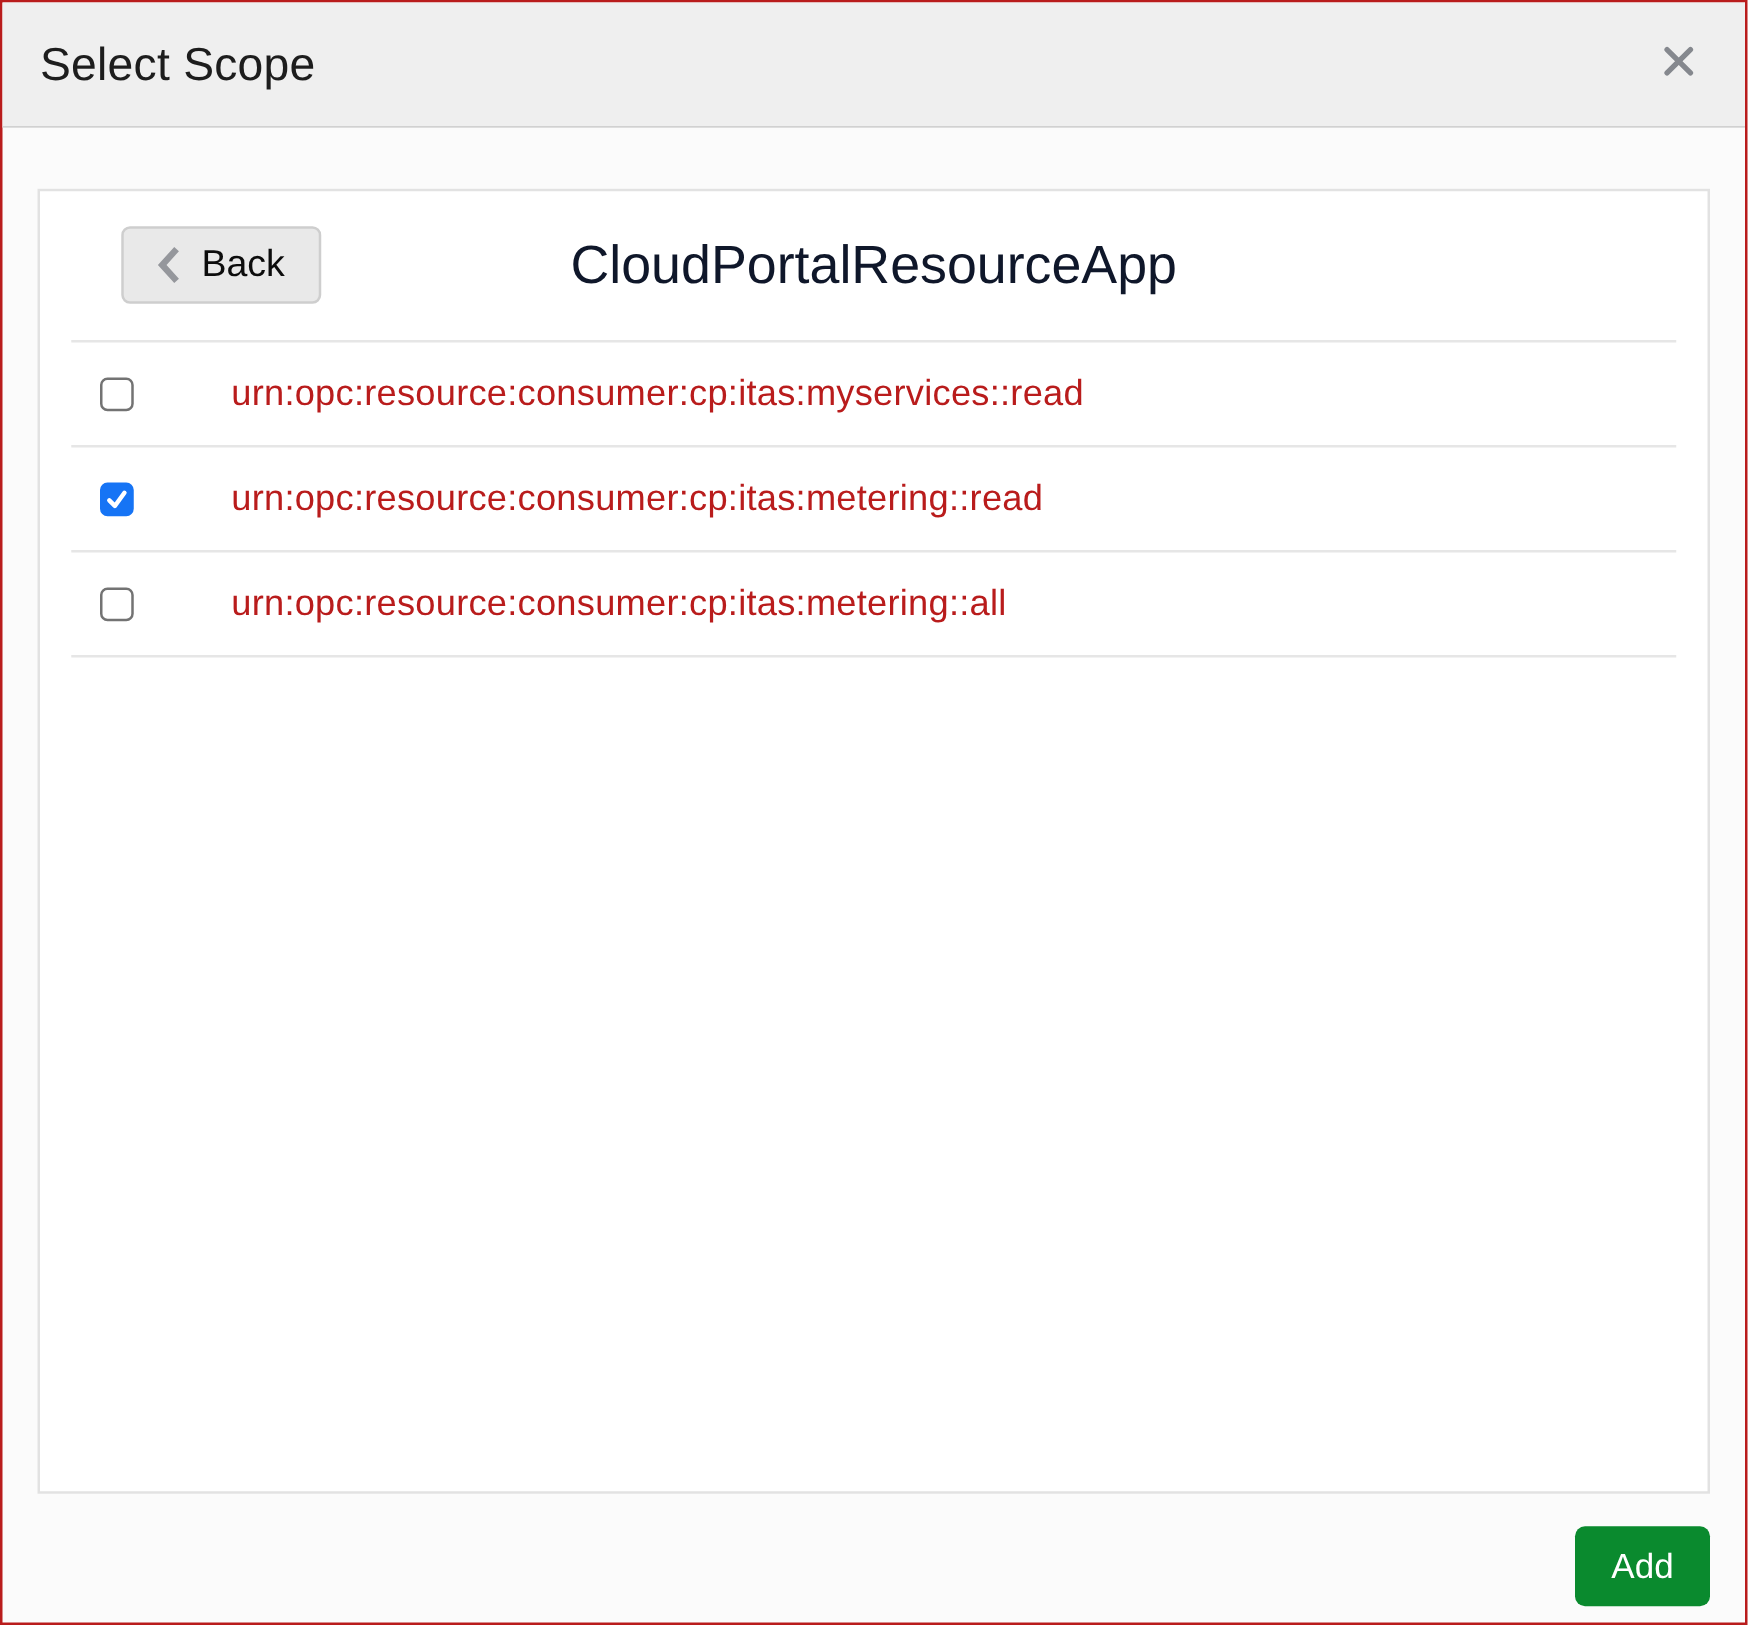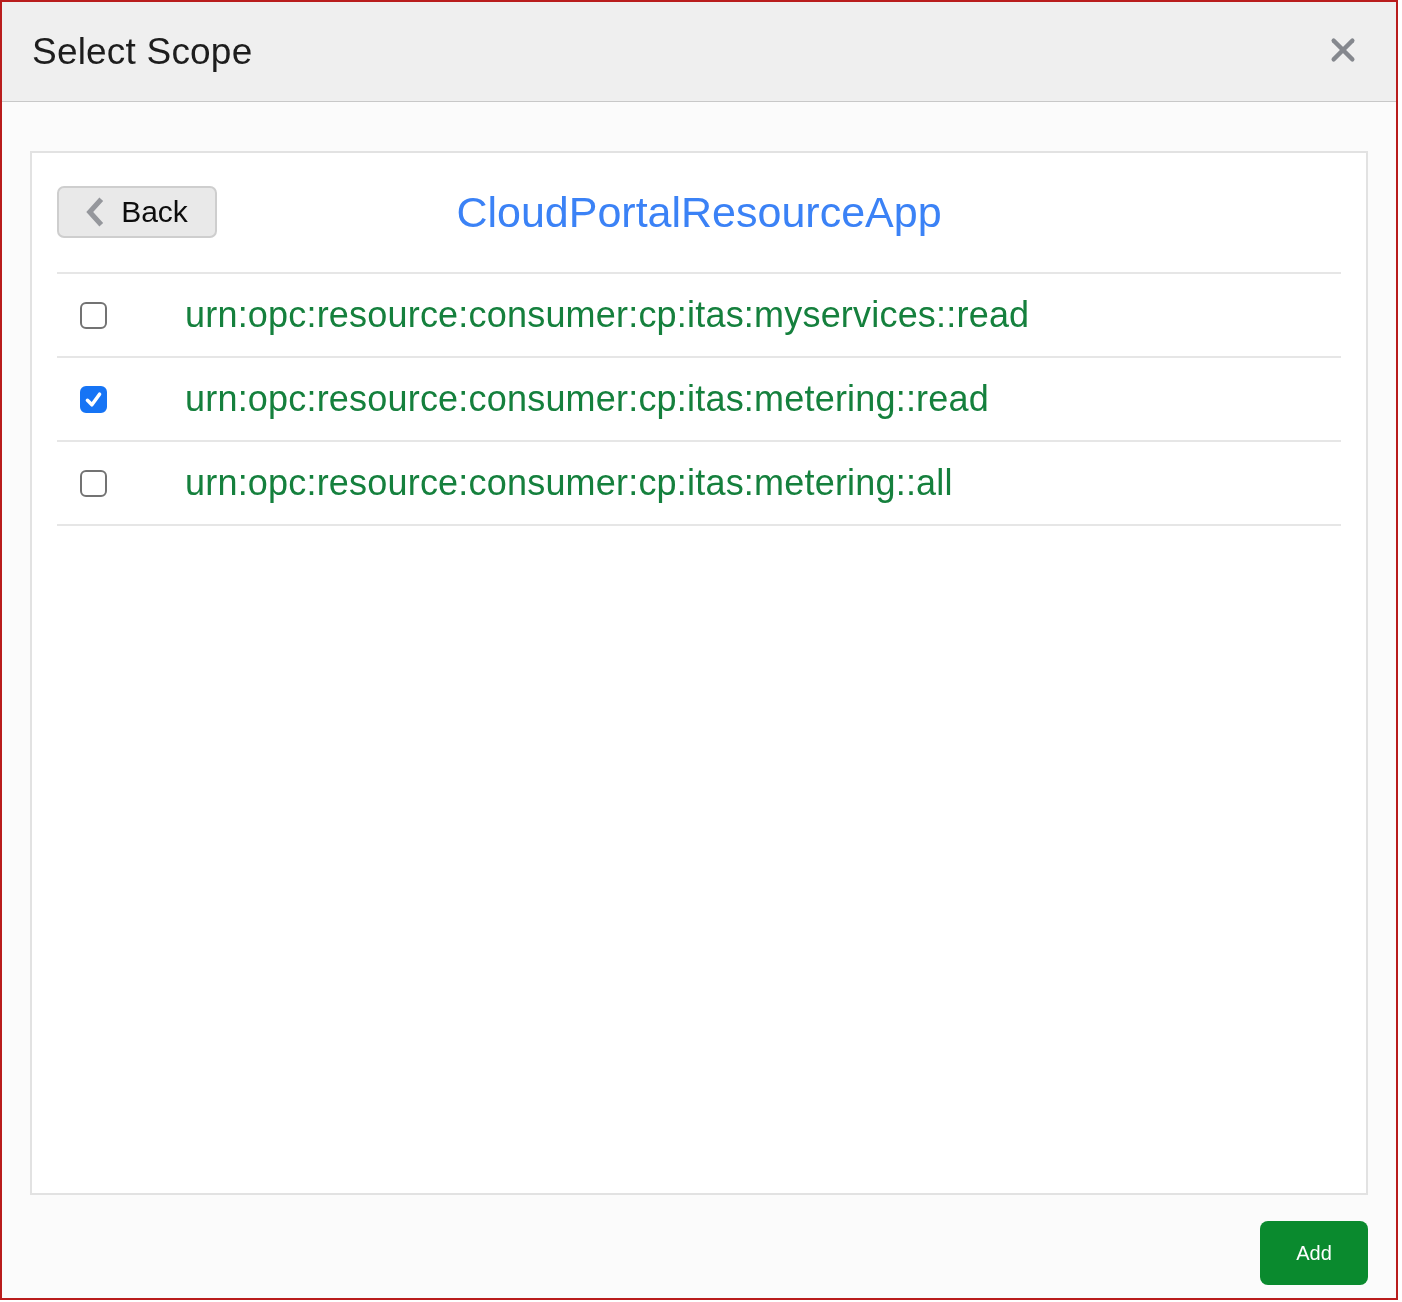--- a/index.html
+++ b/index.html
@@ -60,39 +60,40 @@
     padding: 0 25px;
   }
   .panel-top {
     position: relative;
     margin-top: 28px;
     height: 62px;
     display: flex;
     align-items: center;
   }
   .back-btn {
-    width: 160px; height: 52px;
+    width: 160px; height: 62px;
     background: #e9e9e9;
     border: 2px solid #cecece;
     border-radius: 7px;
     display: flex; align-items: center; justify-content: center;
     gap: 16px;
     font-size: 30px;
     color: #0d0d0d;
     cursor: pointer;
     z-index: 2;
+    margin-left: 40px;
   }
   .app-title {
     position: absolute;
     left: 0; right: 0; top: 0;
     height: 62px;
     display: flex; align-items: center; justify-content: center;
     font-size: 43px;
     font-weight: 400;
-    color: #3b82f6;
+    color: #0f172a;
     pointer-events: none;
     z-index: 1;
   }
 
   
   .scope-list {
     margin-top: 29px;
     border-top: 2px solid #e6e6e6;
   }
   .scope-row {
@@ -112,38 +113,38 @@
     cursor: pointer;
   }
   .checkbox svg { display: none; }
   .checkbox.checked {
     background: var(--checkbox-checked-blue, #1674f5);
     border-color: var(--checkbox-checked-blue, #1674f5);
   }
   .checkbox.checked svg { display: block; }
   .scope-label {
     margin-left: 78px;
-    font-size: 36px;
-    color: #15803d;
+    font-size: 29px;
+    color: #b91c1c;
     letter-spacing: 0.2px;
   }
 
   
   .dialog-footer {
     display: flex;
     justify-content: flex-end;
     padding: 26px 0 0 0;
   }
   .add-btn {
     width: 108px; height: 64px;
     background: var(--add-button-green, #0a8a2e);
     color: #ffffff;
     border: none;
     border-radius: 8px;
-    font-size: 20px;
+    font-size: 28px;
     font-family: inherit;
     display: flex; align-items: center; justify-content: center;
     cursor: pointer;
   }
 </style>
 </head>
 <body>
 
 <div class="dialog">
 

